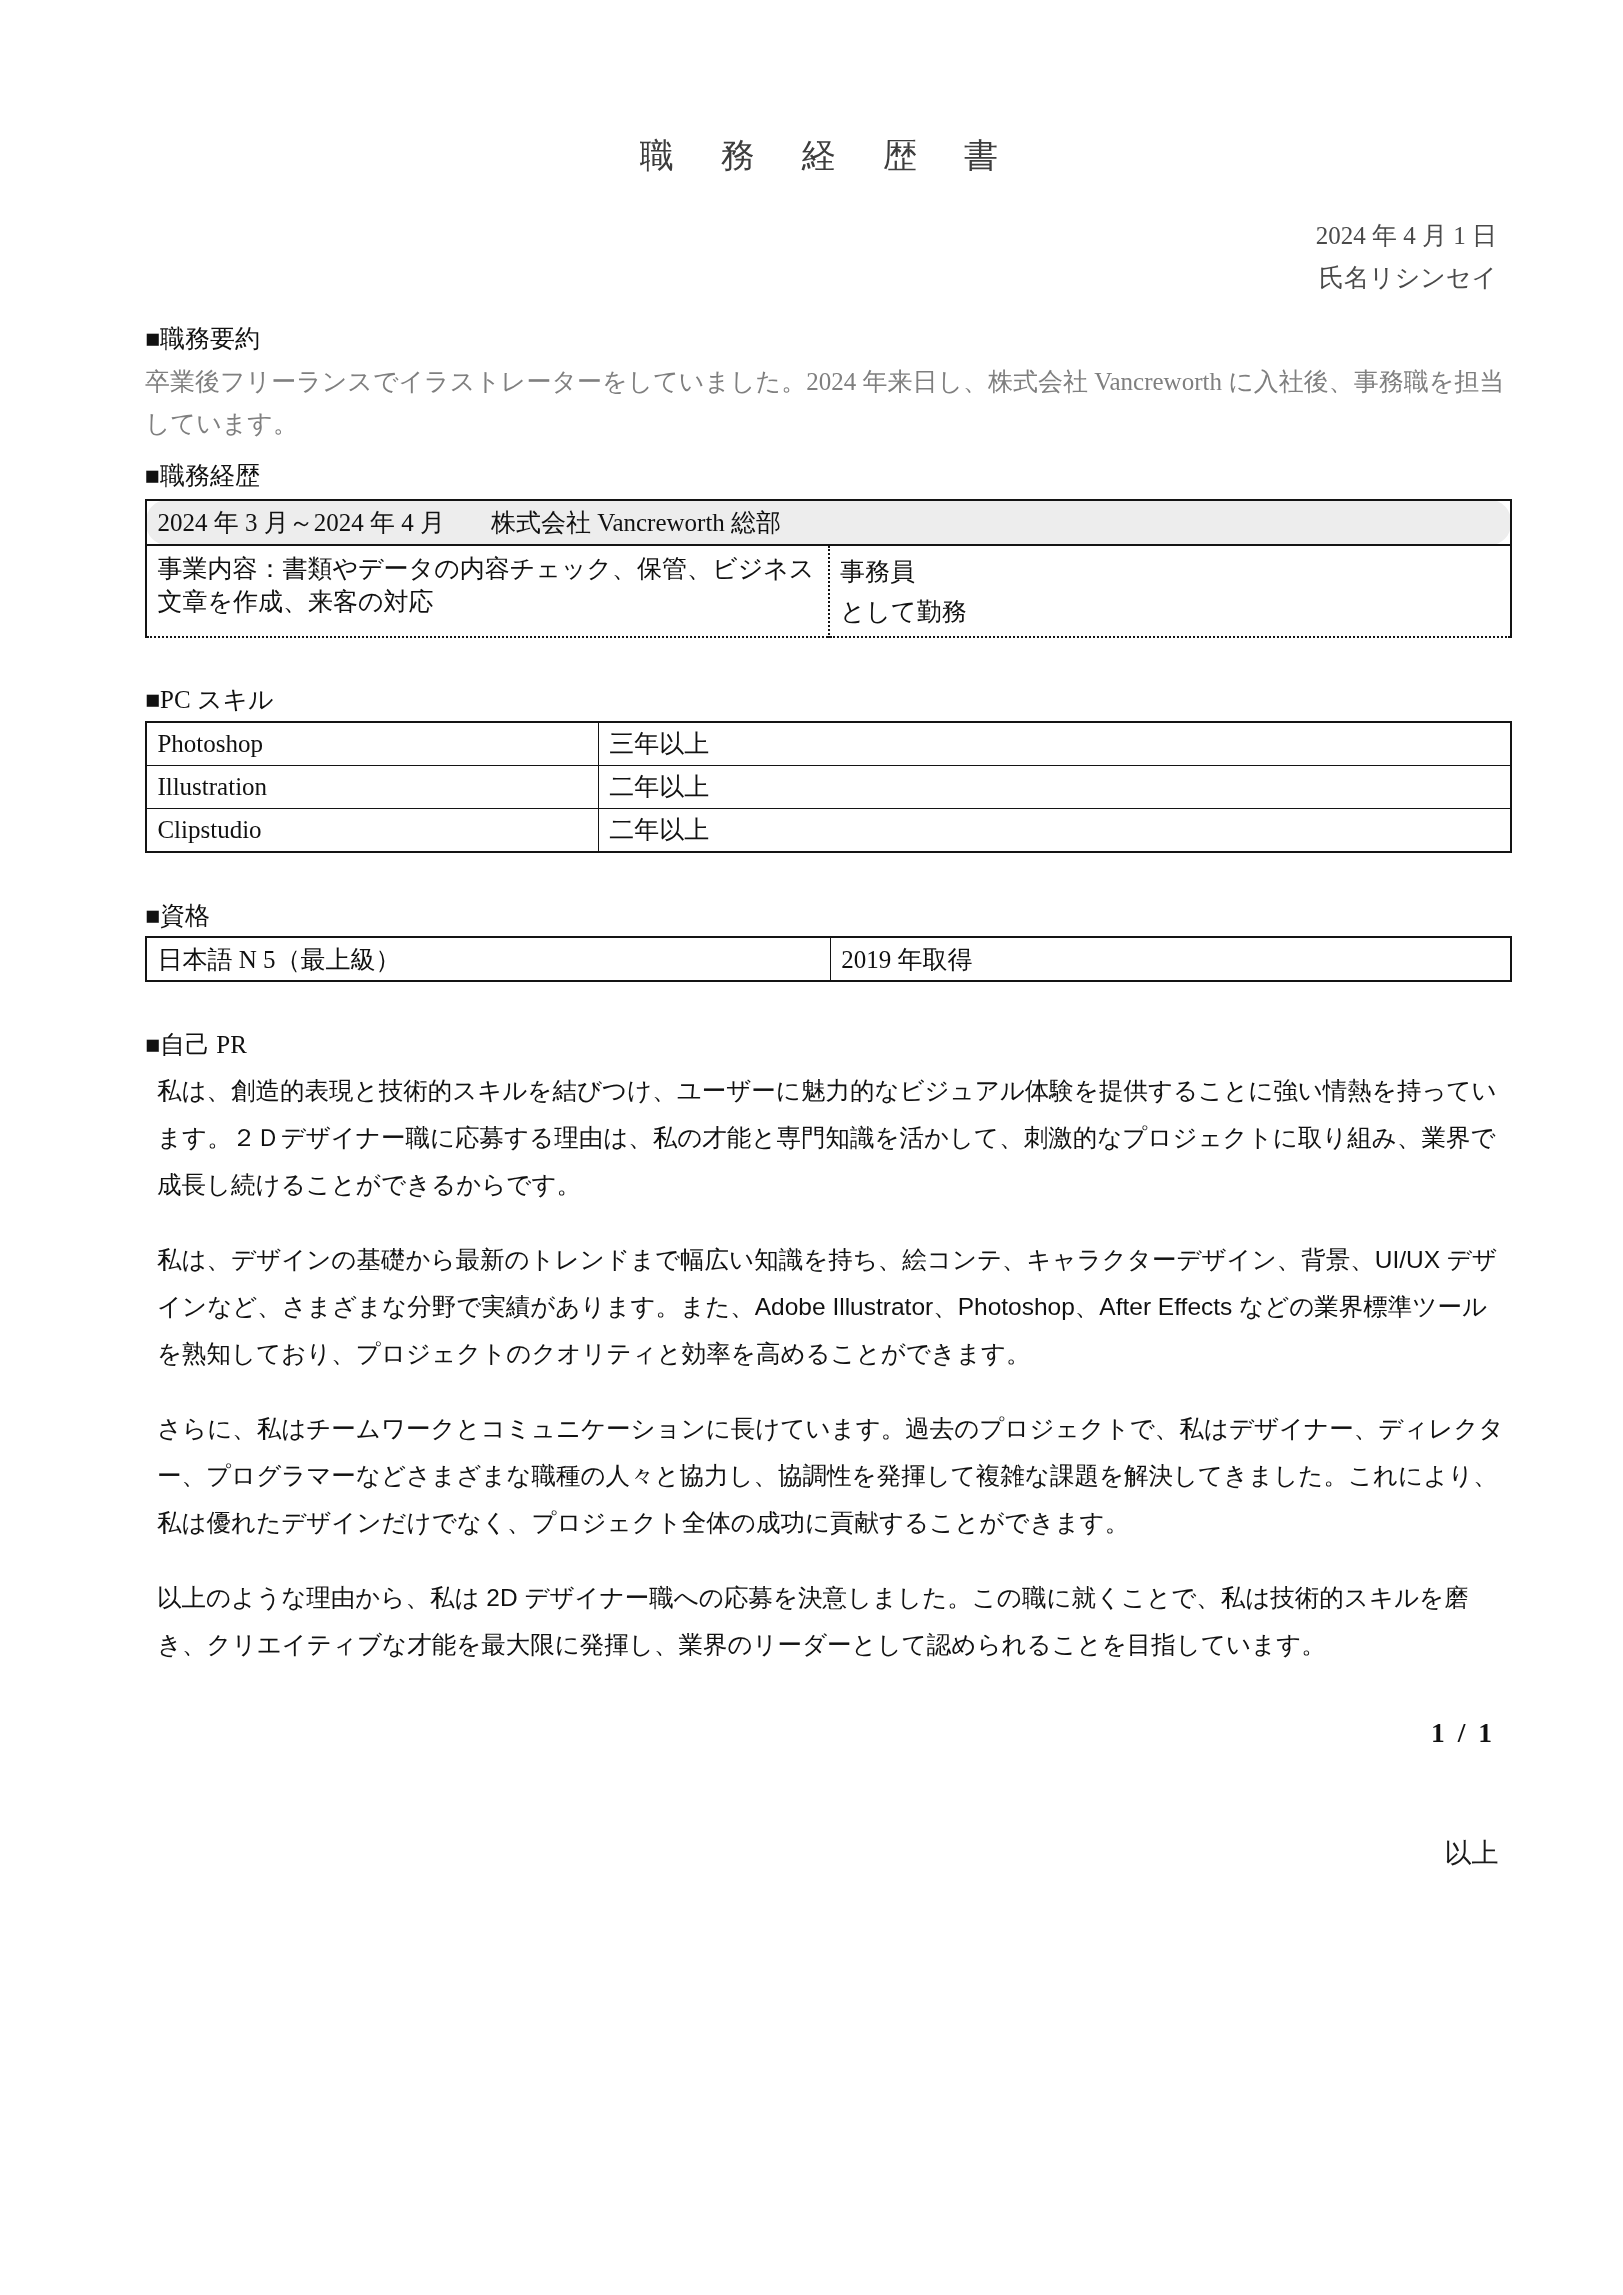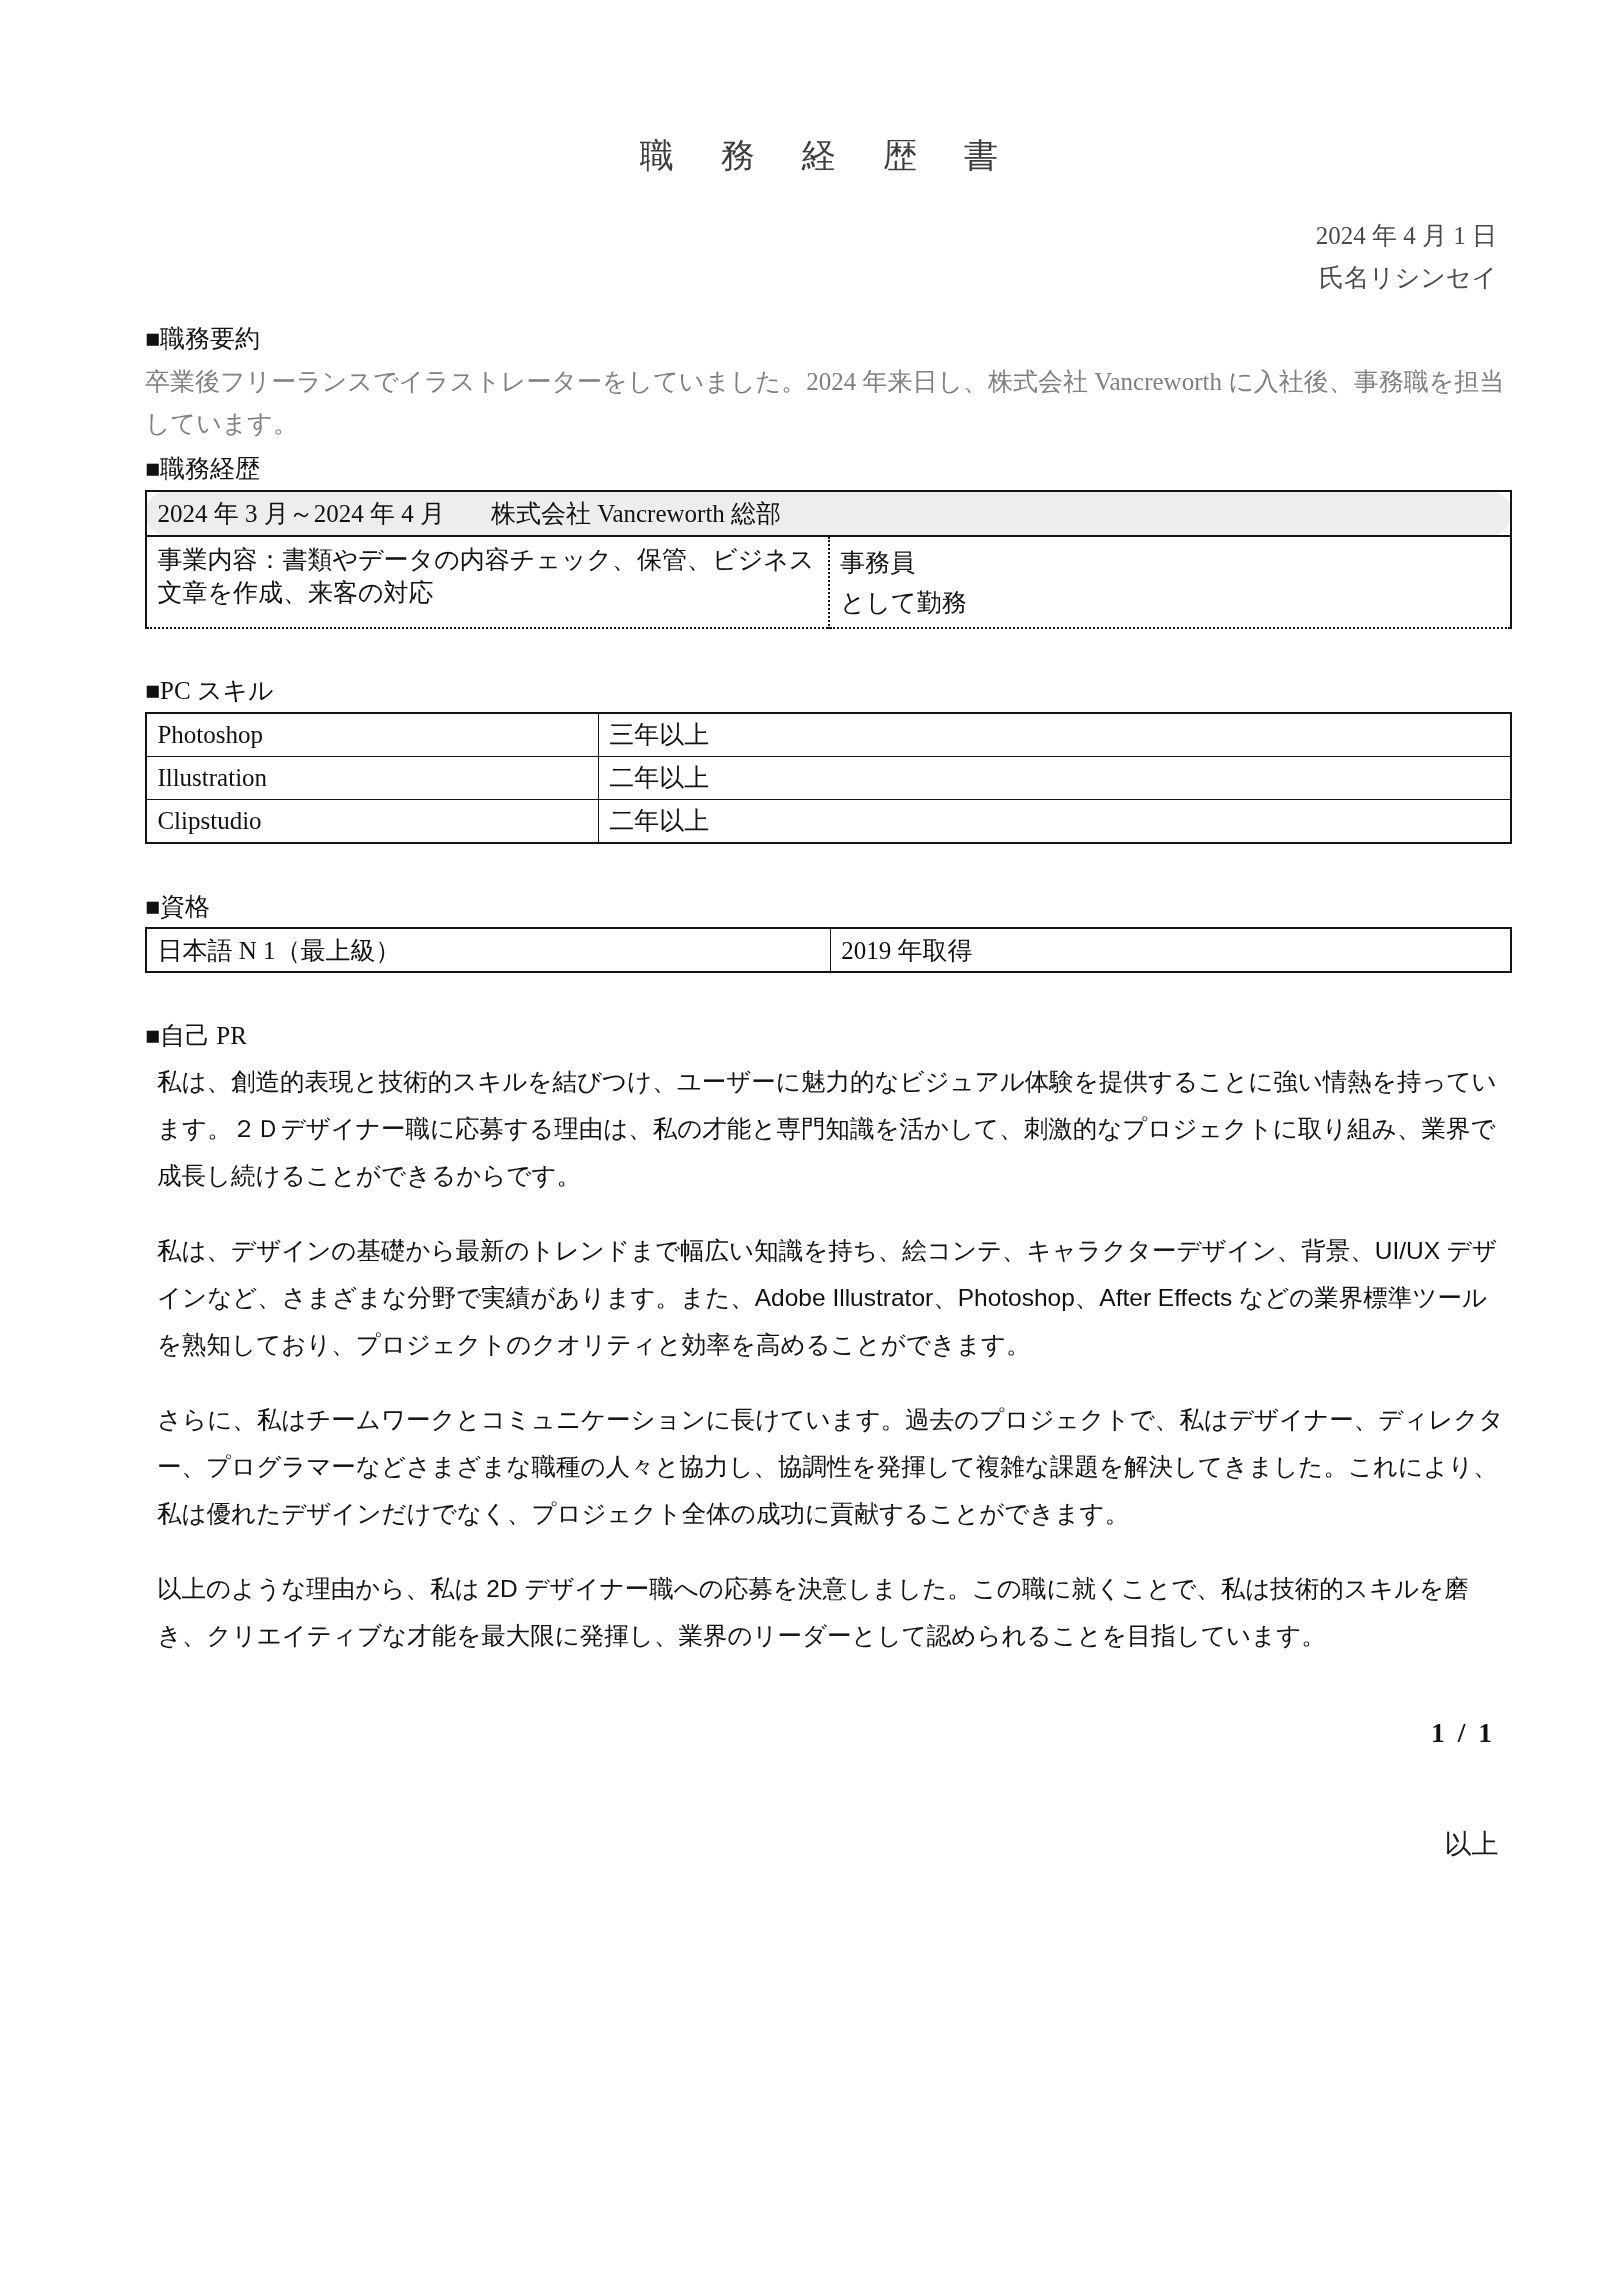--- a/index.html
+++ b/index.html
@@ -36,21 +36,21 @@
     padding-right: 15px;
   }
   .sec-heading {
     margin: 0;
     font-size: 25px;
     font-weight: normal;
     line-height: 33px;
     color: #111111;
   }
   .h-summary   { margin-top: 23px; }
-  .h-history   { margin-top: 7px; }
+  .h-history   { margin-top: 16px; font-family: Liberation Mono, monospace; }
   .h-pcskill   { margin-top: 45px; }
   .h-shikaku   { margin-top: 46px; }
   .h-pr        { margin-top: 46px; }
   .summary-body {
     margin: 6px 0 0 0;
     font-size: 25px;
     line-height: 42px;
     color: #7f7f7f;
   }
   table {
@@ -177,21 +177,21 @@
       <td class="col-skill">Clipstudio</td>
       <td>二年以上</td>
     </tr>
   </tbody>
     </table>
 
   <h2 class="sec-heading h-shikaku">■資格</h2>
   <table class="tbl shikaku-table">
     <tbody>
         <tr>
-      <td class="col-name">日本語 N 1（最上級）</td>
+      <td class="col-name">日本語 N 5（最上級）</td>
       <td>2019 年取得</td>
     </tr>
   </tbody>
     </table>
 
   <h2 class="sec-heading h-pr">■自己 PR</h2>
   <p class="pr-para first">私は、創造的表現と技術的スキルを結びつけ、ユーザーに魅力的なビジュアル体験を提供することに強い情熱を持っています。２Ｄデザイナー職に応募する理由は、私の才能と専門知識を活かして、刺激的なプロジェクトに取り組み、業界で成長し続けることができるからです。</p>
   <p class="pr-para">私は、デザインの基礎から最新のトレンドまで幅広い知識を持ち、絵コンテ、キャラクターデザイン、背景、UI/UX デザインなど、さまざまな分野で実績があります。また、Adobe Illustrator、Photoshop、After Effects などの業界標準ツールを熟知しており、プロジェクトのクオリティと効率を高めることができます。</p>
   <p class="pr-para">さらに、私はチームワークとコミュニケーションに長けています。過去のプロジェクトで、私はデザイナー、ディレクター、プログラマーなどさまざまな職種の人々と協力し、協調性を発揮して複雑な課題を解決してきました。これにより、私は優れたデザインだけでなく、プロジェクト全体の成功に貢献することができます。</p>
   <p class="pr-para">以上のような理由から、私は 2D デザイナー職への応募を決意しました。この職に就くことで、私は技術的スキルを磨き、クリエイティブな才能を最大限に発揮し、業界のリーダーとして認められることを目指しています。</p>

